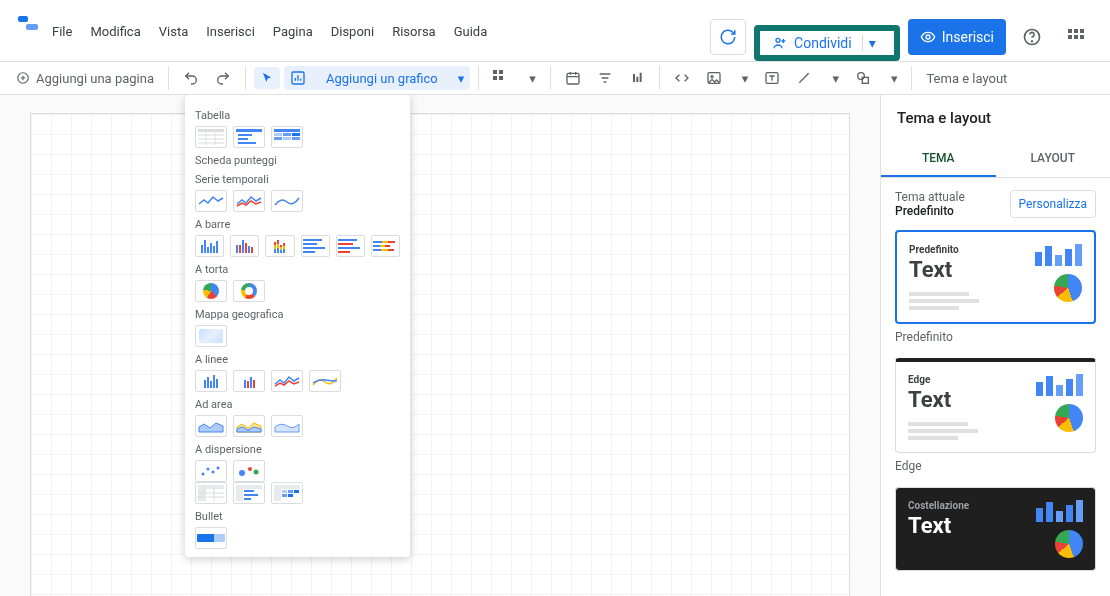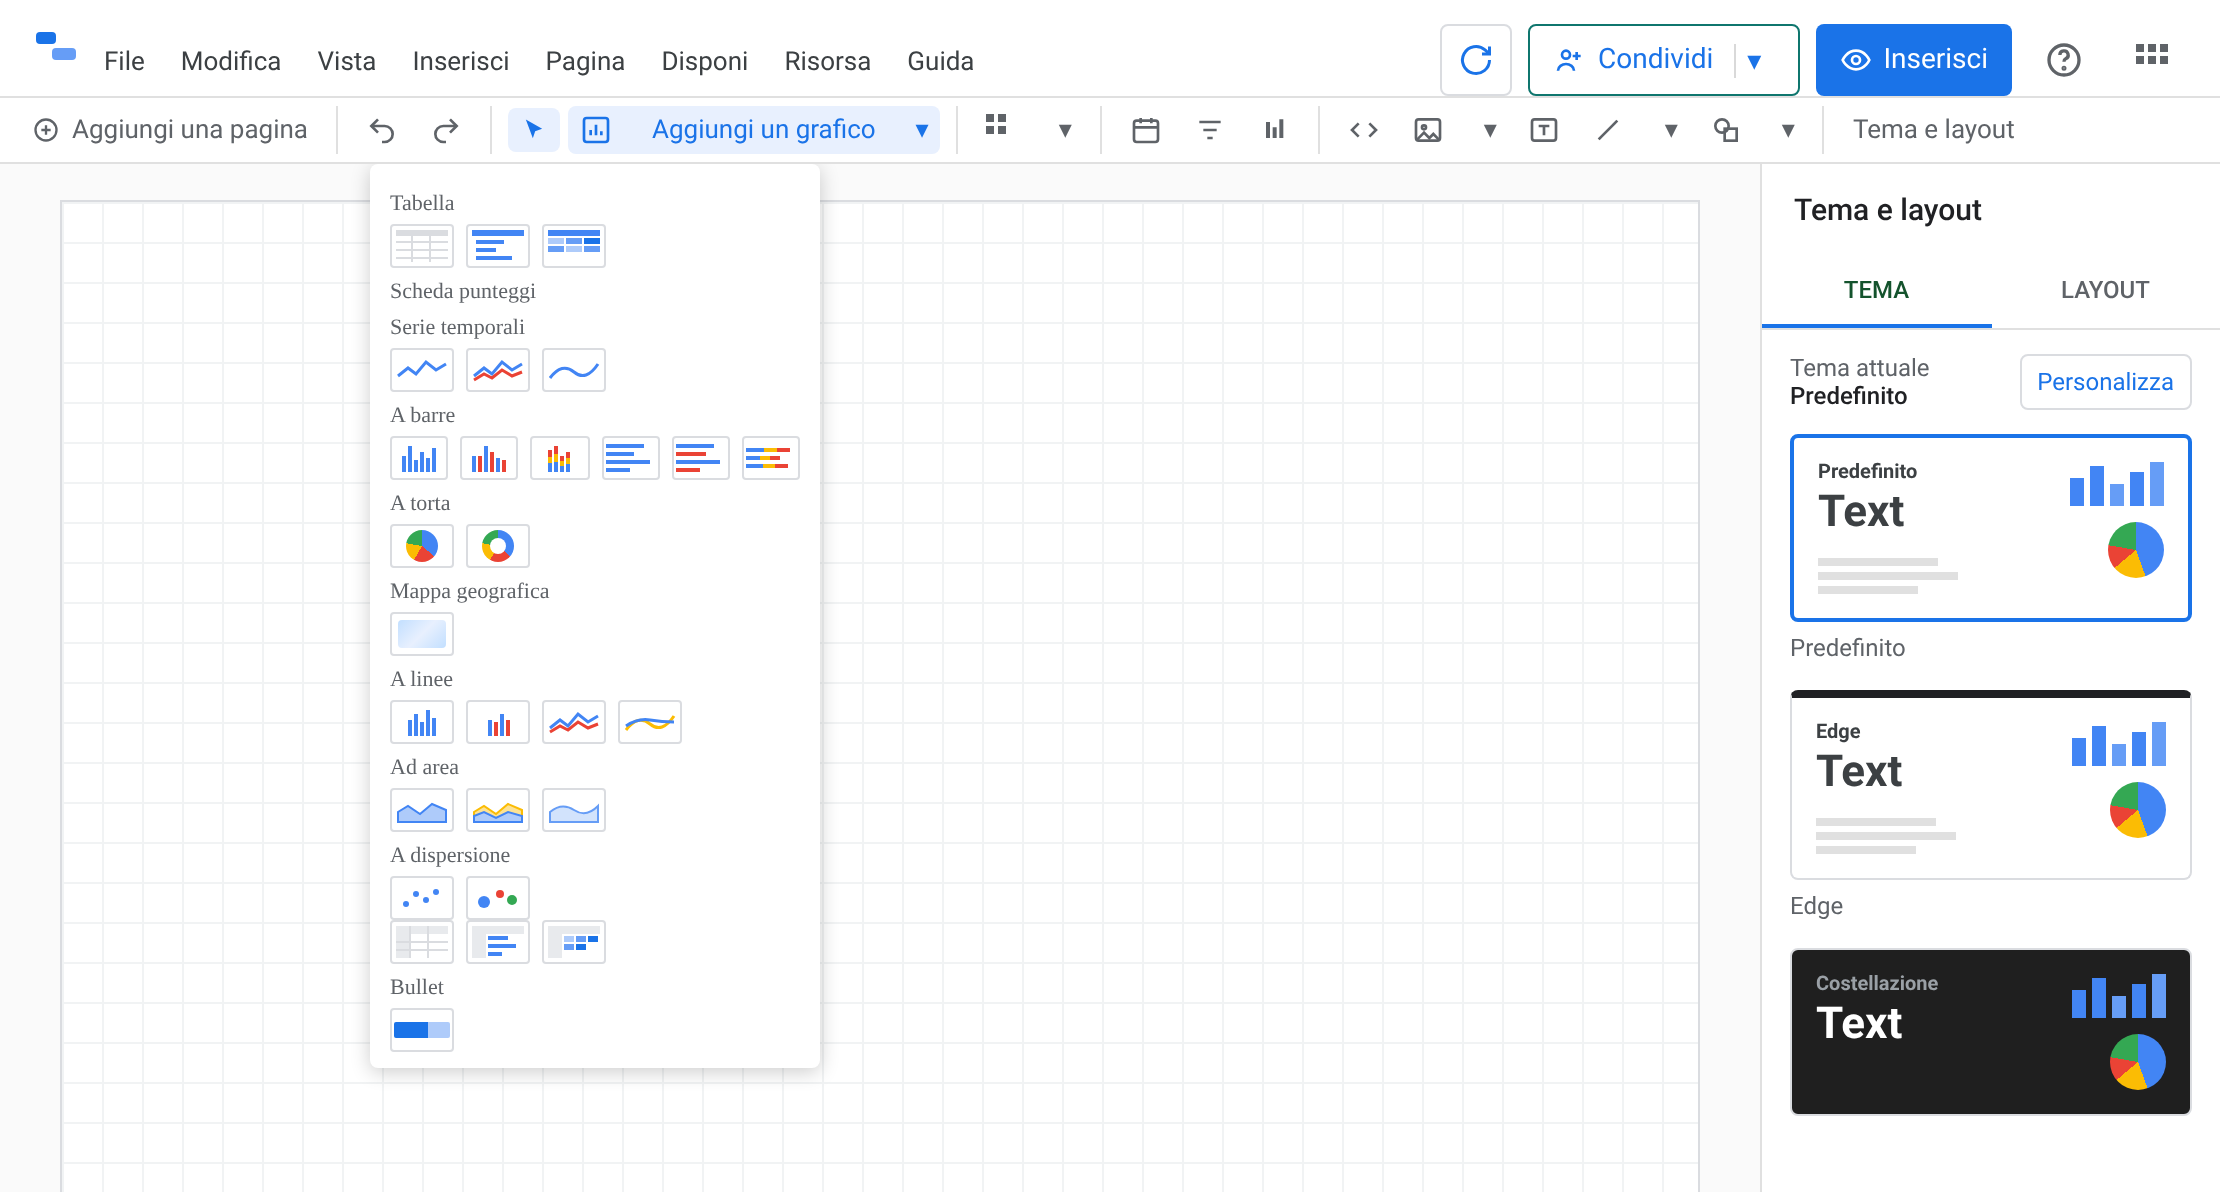--- a/index.html
+++ b/index.html
@@ -7,21 +7,21 @@
 
 .header { display: flex; align-items: flex-start; padding: 8px 16px 0 16px; gap: 12px; }
 .logo { width: 24px; height: 24px; margin-top: 4px; position: relative; }
 .title-area { flex: 1; }
 .title { font-size: 18px; color: #3c4043; font-weight: 400; }
 .menubar { display: flex; gap: 18px; margin-top: 16px; font-size: 13px; color: #3c4043; }
 .header-actions { display: flex; align-items: center; gap: 8px; margin-top: 4px; }
 .icon-btn { width: 36px; height: 36px; display: flex; align-items: center; justify-content: center; border-radius: 4px; cursor: pointer; color: #5f6368; }
 .icon-btn.bordered { border: 1px solid #dadce0; }
 .btn { height: 36px; display: flex; align-items: center; padding: 0 12px; border-radius: 4px; font-size: 14px; gap: 6px; cursor: pointer; }
-.btn.outline { border: 1px solid #0f766e; color: #1a73e8; }
+.btn.outline { border: 6px solid #0f766e; color: #1a73e8; margin-top: 13px; }
 .btn.primary { background: #1a73e8; color: #fff; }
 .btn-dd { border-left: 1px solid rgba(0,0,0,0.15); padding: 0 6px; display: inline-flex; align-items: center; margin-left: 4px; }
 
 .toolbar { display: flex; align-items: center; padding: 4px 10px; border-top: 1px solid #e0e0e0; border-bottom: 1px solid #e0e0e0; gap: 4px; font-size: 13px; color: #5f6368; }
 .tool-sep { width: 1px; height: 24px; background: #e0e0e0; margin: 0 4px; }
 .tool { display: flex; align-items: center; gap: 20px; padding: 4px 6px; border-radius: 4px; cursor: pointer; }
 .tool.active { background: #e8f0fe; color: #1a73e8; }
 .tool-text { white-space: nowrap; }
 .add-page { display: flex; align-items: center; gap: 6px; color: #5f6368; cursor: pointer; padding: 4px 6px; }
 
@@ -46,21 +46,21 @@
 .theme-label { font-size: 10px; font-weight: 700; margin-bottom: 2px; }
 .theme-bigtext { font-size: 22px; font-weight: 700; }
 .theme-card-inner { display: flex; justify-content: space-between; align-items: flex-start; }
 .theme-visuals { display: flex; flex-direction: column; align-items: flex-end; gap: 8px; }
 .theme-bars { display: flex; gap: 3px; align-items: flex-end; }
 .theme-bars .b { width: 7px; }
 .theme-pie { width: 28px; height: 28px; border-radius: 50%; background: conic-gradient(#4285f4 0 160deg, #fbbc04 160deg 230deg, #ea4335 230deg 280deg, #34a853 280deg 360deg); }
 .theme-name { font-size: 12px; color: #5f6368; margin-bottom: 14px; }
 
 .chart-menu { position: absolute; top: 0; left: 185px; width: 225px; background: #fff; box-shadow: 0 2px 10px rgba(0,0,0,0.2); border-radius: 4px; padding: 8px 10px; z-index: 100; font-size: 12px; color: #3c4043; }
-.cm-section-title { font-size: 11px; color: #5f6368; margin: 6px 0 4px; font-family: Liberation Serif, serif; }
+.cm-section-title { font-size: 11px; color: #5f6368; margin: 6px 0 4px; }
 .cm-row { display: flex; gap: 6px; }
 .cm-item { width: 32px; height: 22px; border: 1px solid #dadce0; border-radius: 2px; display: flex; align-items: center; justify-content: center; cursor: pointer; overflow: hidden; }
 .cm-score { width: 32px; height: 30px; border: 1px solid #dadce0; border-radius: 2px; display: flex; flex-direction: column; align-items: center; justify-content: center; font-size: 7px; }
 .cm-score .lbl { color: #80868b; }
 .cm-score .val { font-size: 11px; font-weight: 500; }
 
 .sparkline { display: flex; align-items: flex-end; gap: 1px; height: 14px; }
 .sparkline .sb { width: 2px; }
 .pie-donut { width: 16px; height: 16px; border-radius: 50%; }
 .pie-full { background: conic-gradient(#4285f4 0 130deg, #ea4335 130deg 210deg, #fbbc04 210deg 280deg, #34a853 280deg 360deg); }

